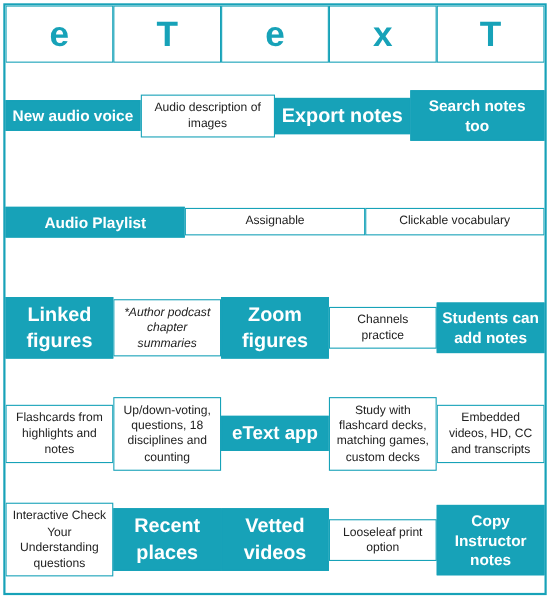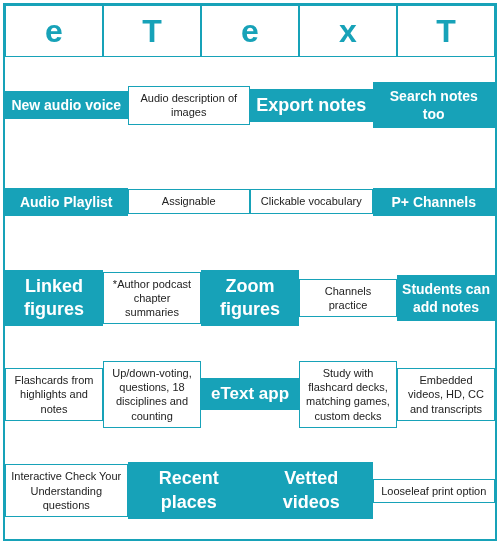--- a/index.html
+++ b/index.html
@@ -68,20 +68,21 @@
       font-size: 18px;
     }
     .cell.teal-bg.xlarge {
       font-size: 17px;
     }
     .cell.white-bg {
       background: #fff;
       color: #222;
     }
     .cell.italic-text {
+      font-style: italic;
     }
   </style>
 </head>
 <body>
 
 <div class="bingo-container">
   <div class="header-row">
   <div class="header-cell">e</div>
       <div class="header-cell">T</div>
       <div class="header-cell">e</div>
@@ -92,36 +93,36 @@
   <div class="grid-row">
         <div class="cell teal-bg">New audio voice</div>
         <div class="cell white-bg">Audio description of images</div>
         <div class="cell teal-bg large">Export notes</div>
         <div class="cell teal-bg">Search notes too</div>
       </div>
       <div class="grid-row">
         <div class="cell teal-bg">Audio Playlist</div>
         <div class="cell white-bg">Assignable</div>
         <div class="cell white-bg">Clickable vocabulary</div>
-        <div class="cell teal-bg">P+ Channels</div>
       </div>
       <div class="grid-row">
         <div class="cell teal-bg large">Linked figures</div>
         <div class="cell white-bg italic-text">*Author podcast chapter summaries</div>
         <div class="cell teal-bg large">Zoom figures</div>
         <div class="cell white-bg">Channels practice</div>
         <div class="cell teal-bg">Students can add notes</div>
       </div>
       <div class="grid-row">
         <div class="cell white-bg">Flashcards from highlights and notes</div>
         <div class="cell white-bg">Up/down-voting, questions, 18 disciplines and counting</div>
         <div class="cell teal-bg xlarge">eText app</div>
         <div class="cell white-bg">Study with flashcard decks, matching games, custom decks</div>
         <div class="cell white-bg">Embedded videos, HD, CC and transcripts</div>
       </div>
       <div class="grid-row">
         <div class="cell white-bg">Interactive Check Your Understanding questions</div>
         <div class="cell teal-bg large">Recent places</div>
         <div class="cell teal-bg large">Vetted videos</div>
         <div class="cell white-bg">Looseleaf print option</div>
+        <div class="cell teal-bg">Copy Instructor notes</div>
       </div>
     </div>
 </div>
 
 </body></html>

